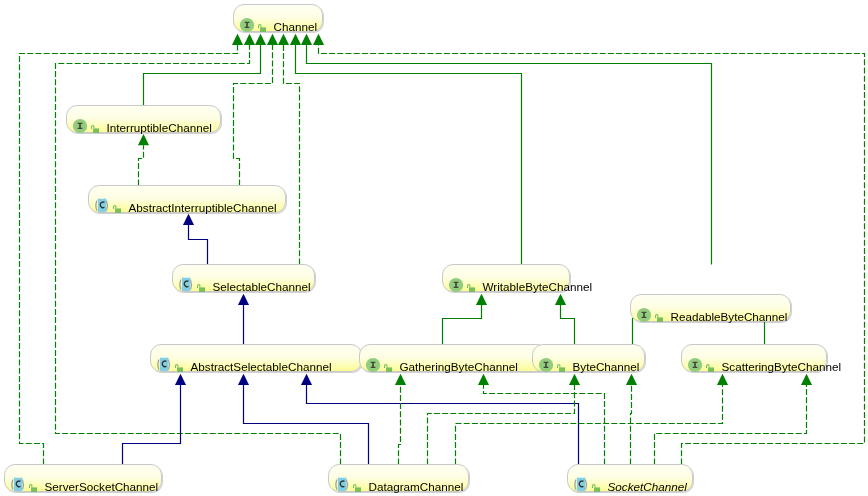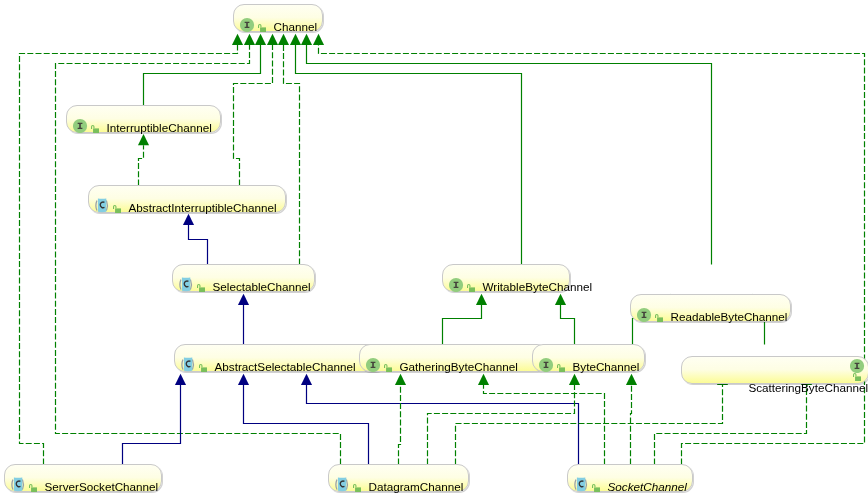--- a/index.html
+++ b/index.html
@@ -182,21 +182,21 @@
         <svg class="ico" width="15" height="15" viewBox="0 0 15 15">
           <circle cx="7.05" cy="8" r="7.1" fill="#92cd7e"></circle>
           <path d="M4.65 4.7h4.75v1.4H7.85v3.6h1.55v1.4H4.65V9.7h1.55V6.1H4.65z" fill="#44443b"></path>
         </svg>
         <svg class="lock" width="8" height="8" viewBox="0 0 8 8">
           <path d="M0.55 4.0V1.75a1.2 1.2 0 0 1 2.4 0v1.6" stroke="#79bf5c" stroke-width="1.1" fill="none"></path>
           <rect x="2.05" y="3.4" width="5.95" height="4.6" fill="#79bf5c"></rect>
         </svg>
         <span class="lbl">ReadableByteChannel</span>
       </div>
-      <div class="node" style="left: 150px; top: 344px; width: 212px; margin-left: 24px;">
+      <div class="node" style="left: 150px; top: 344px; width: 212px;">
         <svg class="ico" width="15" height="15" viewBox="0 0 15 15">
           <path d="M1.75 3.0 q-1.75 4.55 0 9.1" stroke="#9aa0a6" stroke-width="1.25" fill="none" stroke-linecap="round"></path>
           <path d="M11.55 3.0 q1.75 4.55 0 9.1" stroke="#9aa0a6" stroke-width="1.25" fill="none" stroke-linecap="round"></path>
           <path d="M2.9 0.4 q4.2 0.9 8.4 0 v13.3 q-4.2 0.9 -8.4 0 z" fill="#83cee2"></path>
           <path d="M9.45 4.35a2.85 2.85 0 1 0 0 5.0" stroke="#333" stroke-width="1.35" fill="none" stroke-linecap="butt"></path>
         </svg>
         <svg class="lock" width="8" height="8" viewBox="0 0 8 8">
           <path d="M0.55 4.0V1.75a1.2 1.2 0 0 1 2.4 0v1.6" stroke="#79bf5c" stroke-width="1.1" fill="none"></path>
           <rect x="2.05" y="3.4" width="5.95" height="4.6" fill="#79bf5c"></rect>
         </svg>
@@ -217,21 +217,21 @@
         <svg class="ico" width="15" height="15" viewBox="0 0 15 15">
           <circle cx="7.05" cy="8" r="7.1" fill="#92cd7e"></circle>
           <path d="M4.65 4.7h4.75v1.4H7.85v3.6h1.55v1.4H4.65V9.7h1.55V6.1H4.65z" fill="#44443b"></path>
         </svg>
         <svg class="lock" width="8" height="8" viewBox="0 0 8 8">
           <path d="M0.55 4.0V1.75a1.2 1.2 0 0 1 2.4 0v1.6" stroke="#79bf5c" stroke-width="1.1" fill="none"></path>
           <rect x="2.05" y="3.4" width="5.95" height="4.6" fill="#79bf5c"></rect>
         </svg>
         <span class="lbl">ByteChannel</span>
       </div>
-      <div class="node" style="left: 681px; top: 356px; width: 188px; flex-direction: column;">
+      <div class="node" style="left: 681px; top: 344px; width: 146px;">
         <svg class="ico" width="15" height="15" viewBox="0 0 15 15">
           <circle cx="7.05" cy="8" r="7.1" fill="#92cd7e"></circle>
           <path d="M4.65 4.7h4.75v1.4H7.85v3.6h1.55v1.4H4.65V9.7h1.55V6.1H4.65z" fill="#44443b"></path>
         </svg>
         <svg class="lock" width="8" height="8" viewBox="0 0 8 8">
           <path d="M0.55 4.0V1.75a1.2 1.2 0 0 1 2.4 0v1.6" stroke="#79bf5c" stroke-width="1.1" fill="none"></path>
           <rect x="2.05" y="3.4" width="5.95" height="4.6" fill="#79bf5c"></rect>
         </svg>
         <span class="lbl">ScatteringByteChannel</span>
       </div>

